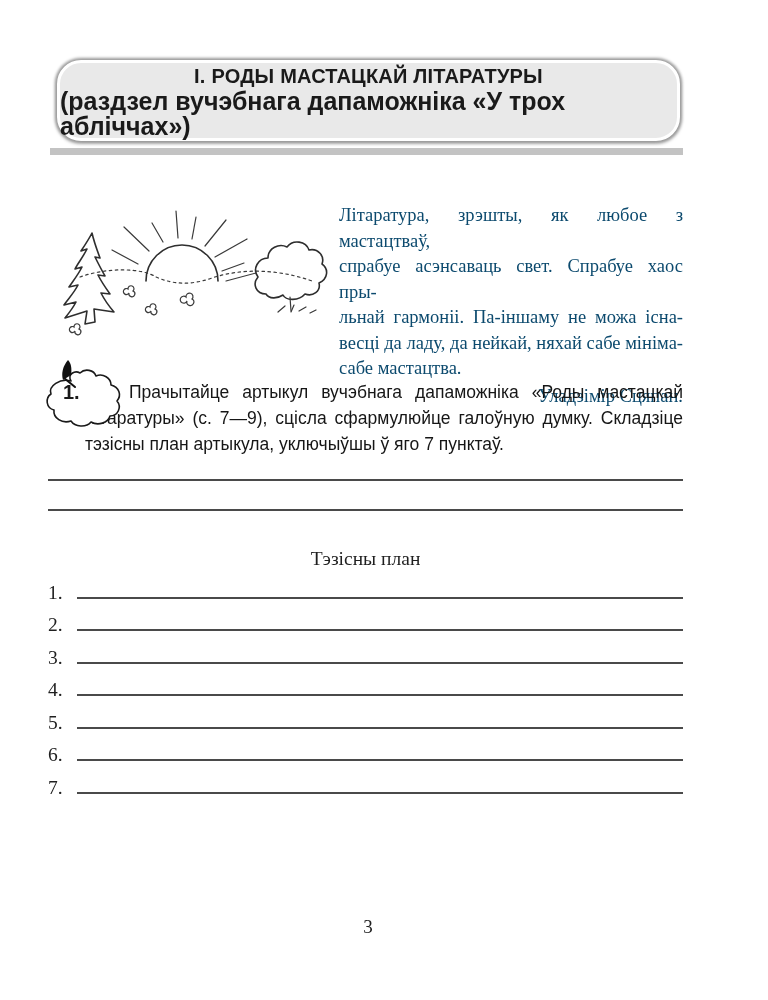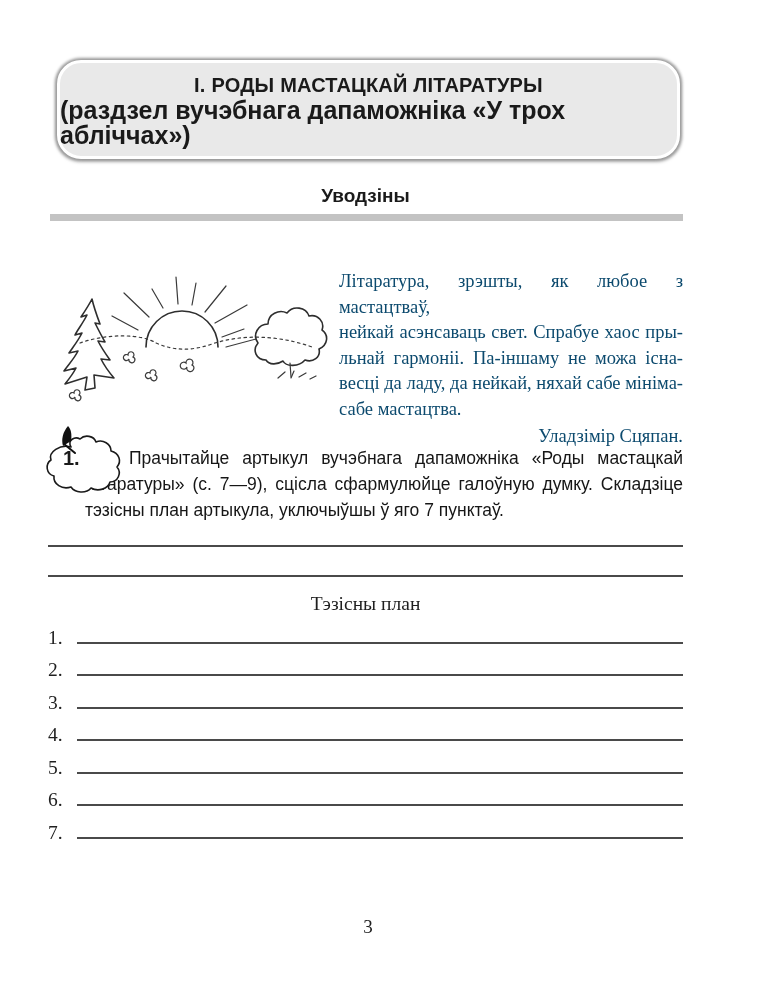--- a/index.html
+++ b/index.html
@@ -4,21 +4,21 @@
 <style>
   html,body{margin:0;padding:0;}
   body{
     width:768px;height:1000px;background:#ffffff;position:relative;
     font-family:"Liberation Sans",sans-serif;color:#1a1a1a;overflow:hidden;
   }
   .content{position:absolute;left:48px;top:0;width:635px;}
 
   
   .header-box{
-    box-sizing:border-box;margin-top:60px;margin-left:9px;width:623px;height:99px;
+    box-sizing:border-box;margin-top:60px;margin-left:9px;width:623px;height:81px;
     background:#e9e9e9;border:3px solid #ffffff;border-radius:24px;
     box-shadow:0 0 3px 1.5px #9a9a9a, 0 2px 4px #aaa;
     display:flex;flex-direction:column;justify-content:center;align-items:center;
   }
   .header-line1{font-weight:bold;font-size:20px;line-height:26px;letter-spacing:.2px;}
   .header-line2{font-weight:bold;font-size:25px;line-height:25px;}
 
   
   .section-title{margin-top:26px;text-align:center;font-weight:bold;font-size:19px;}
   .section-rule{margin-top:7px;margin-left:2px;width:633px;height:7px;background:#c3c3c3;}
@@ -44,21 +44,21 @@
   
   .main-idea{display:flex;align-items:baseline;margin-top:17px;margin-left:37px;width:598px;
     font-family:"Liberation Serif",serif;font-size:19px;color:#1f1f1f;}
   .main-idea .fill-line{flex:1;border-bottom:2px solid #2e2e2e;height:21px;margin-left:7px;}
 
   .answer-line{border-bottom:2.5px solid #4a4a4a;width:635px;}
   .al-1{height:22px;}
   .al-2{height:28px;}
 
   
-  .plan-title{margin-top:16px;text-align:center;
+  .plan-title{margin-top:37px;text-align:center;
     font-family:"Liberation Serif",serif;font-size:19.5px;color:#1f1f1f;}
   .plan-list{margin-top:2px;}
   .plan-row{display:flex;align-items:flex-end;height:32.5px;
     font-family:"Liberation Serif",serif;font-size:19.5px;color:#1f1f1f;}
   .plan-num{width:24px;text-align:left;padding-bottom:1px;}
   .plan-line{flex:1;border-bottom:2.5px solid #4a4a4a;margin-left:5px;margin-bottom:6px;}
 
   .page-number{position:absolute;top:916px;left:0;width:736px;text-align:center;
     font-family:"Liberation Serif",serif;font-size:19px;color:#222;}
 
@@ -68,21 +68,20 @@
 </head>
 <body>
 
 <div class="content">
 
   <div class="header-box">
     <div class="header-line1">І. РОДЫ МАСТАЦКАЙ ЛІТАРАТУРЫ</div>
     <div class="header-line2">(раздзел вучэбнага дапаможніка «У трох абліччах»)</div>
   </div>
 
-  <div class="section-title">Уводзіны</div>
   <div class="section-rule"></div>
 
   <div class="intro-row">
     <svg class="sketch" width="284" height="152" viewBox="0 0 284 152">
 
       <path class="ink" d="M96,84 A36,36 0 0 1 168,84"></path>
 
       <path class="ink-thin" d="M99,54 L74,30"></path>
       <path class="ink-thin" d="M88,67 L62,53"></path>
       <path class="ink-thin" d="M113,45 L102,26"></path>
@@ -102,21 +101,21 @@
       <path class="ink-thin" d="M228,115 L235,109 M241,115 L244,108 M249,114 L256,110 M260,116 L266,113"></path>
 
       <path class="ink-thin" d="M78,92 a3,3 0 1 1 5,2 a3,3 0 1 1 -4,2 a3,3 0 1 1 -1,-4 Z"></path>
       <path class="ink-thin" d="M100,110 a3,3 0 1 1 5,2 a3,3 0 1 1 -4,2 a3,3 0 1 1 -1,-4 Z"></path>
       <path class="ink-thin" d="M136,100 a3.5,3.5 0 1 1 6,2 a3.5,3.5 0 1 1 -5,2 a3.5,3.5 0 1 1 -1,-4 Z"></path>
       <path class="ink-thin" d="M24,130 a3,3 0 1 1 5,2 a3,3 0 1 1 -4,2 a3,3 0 1 1 -1,-4 Z"></path>
     </svg>
 
     <div class="epigraph">
       <div class="ep-line">Літаратура, зрэшты, як любое з мастацтваў,</div>
-      <div class="ep-line">нейкай асэнсаваць свет. Спрабуе хаос пры-</div>
+      <div class="ep-line">спрабуе асэнсаваць свет. Спрабуе хаос пры-</div>
       <div class="ep-line">льнай гармоніі. Па-іншаму не можа існа-</div>
       <div class="ep-line">весці да ладу, да нейкай, няхай сабе мініма-</div>
       <div class="ep-line last">сабе мастацтва.</div>
       <div class="ep-author">Уладзімір Сцяпан.</div>
     </div>
   </div>
 
   <div class="task-row">
     <div class="task-badge">
       <svg width="92" height="72" viewBox="0 0 92 72">

